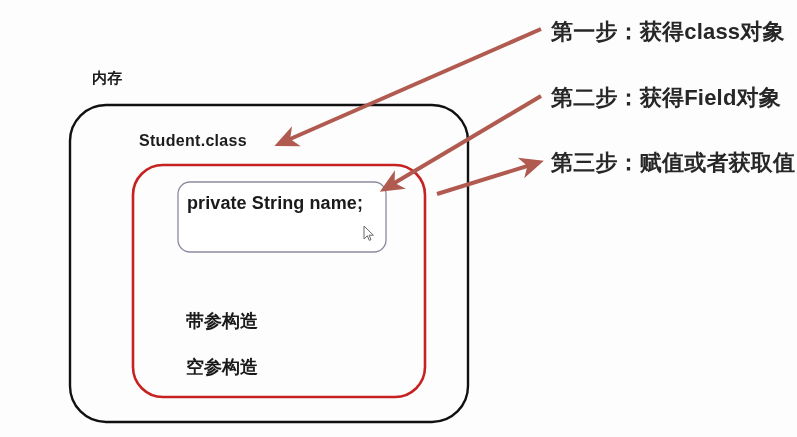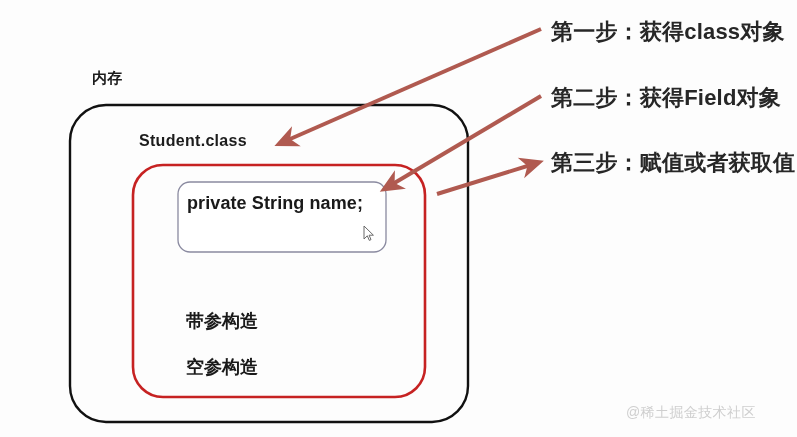--- a/index.html
+++ b/index.html
@@ -121,15 +121,14 @@
   <div class="member" id="mem2">空参构造</div>
 
   <div class="txt step-label" id="step1">第一步：获得class对象</div>
   <div class="txt step-label" id="step2">第二步：获得Field对象</div>
   <div class="txt step-label" id="step3">第三步：赋值或者获取值</div>
 
   <svg id="cursor" viewBox="0 0 12 18" xmlns="http://www.w3.org/2000/svg">
     <path d="M1,1 L1,14 L4.3,10.8 L6.3,15.4 L8,14.6 L6.1,10.2 L10.4,10.2 Z" fill="#ffffff" stroke="#6a6a6a" stroke-width="1"></path>
   </svg>
 
-  <div id="watermark">@稀土掘金技术社区</div>
 
 </div>
 
 </body></html>

